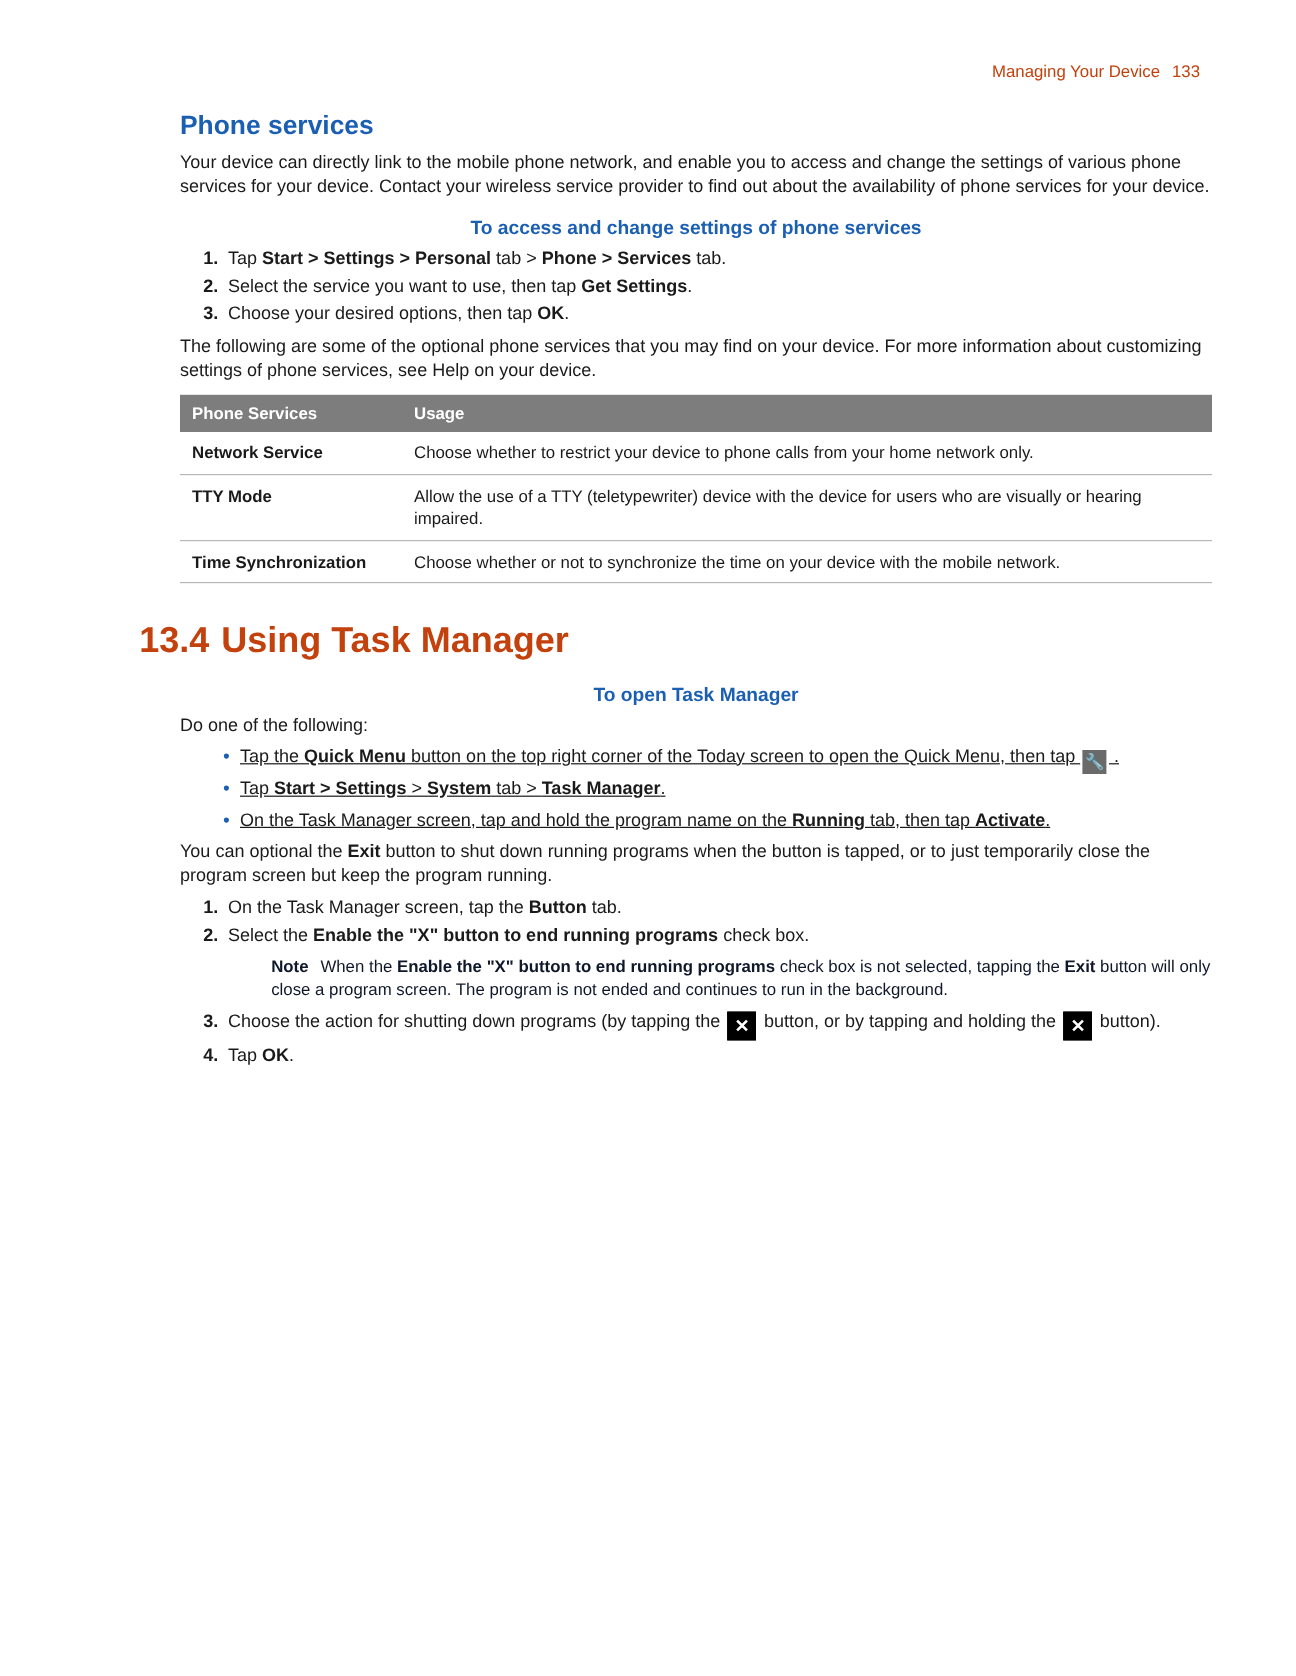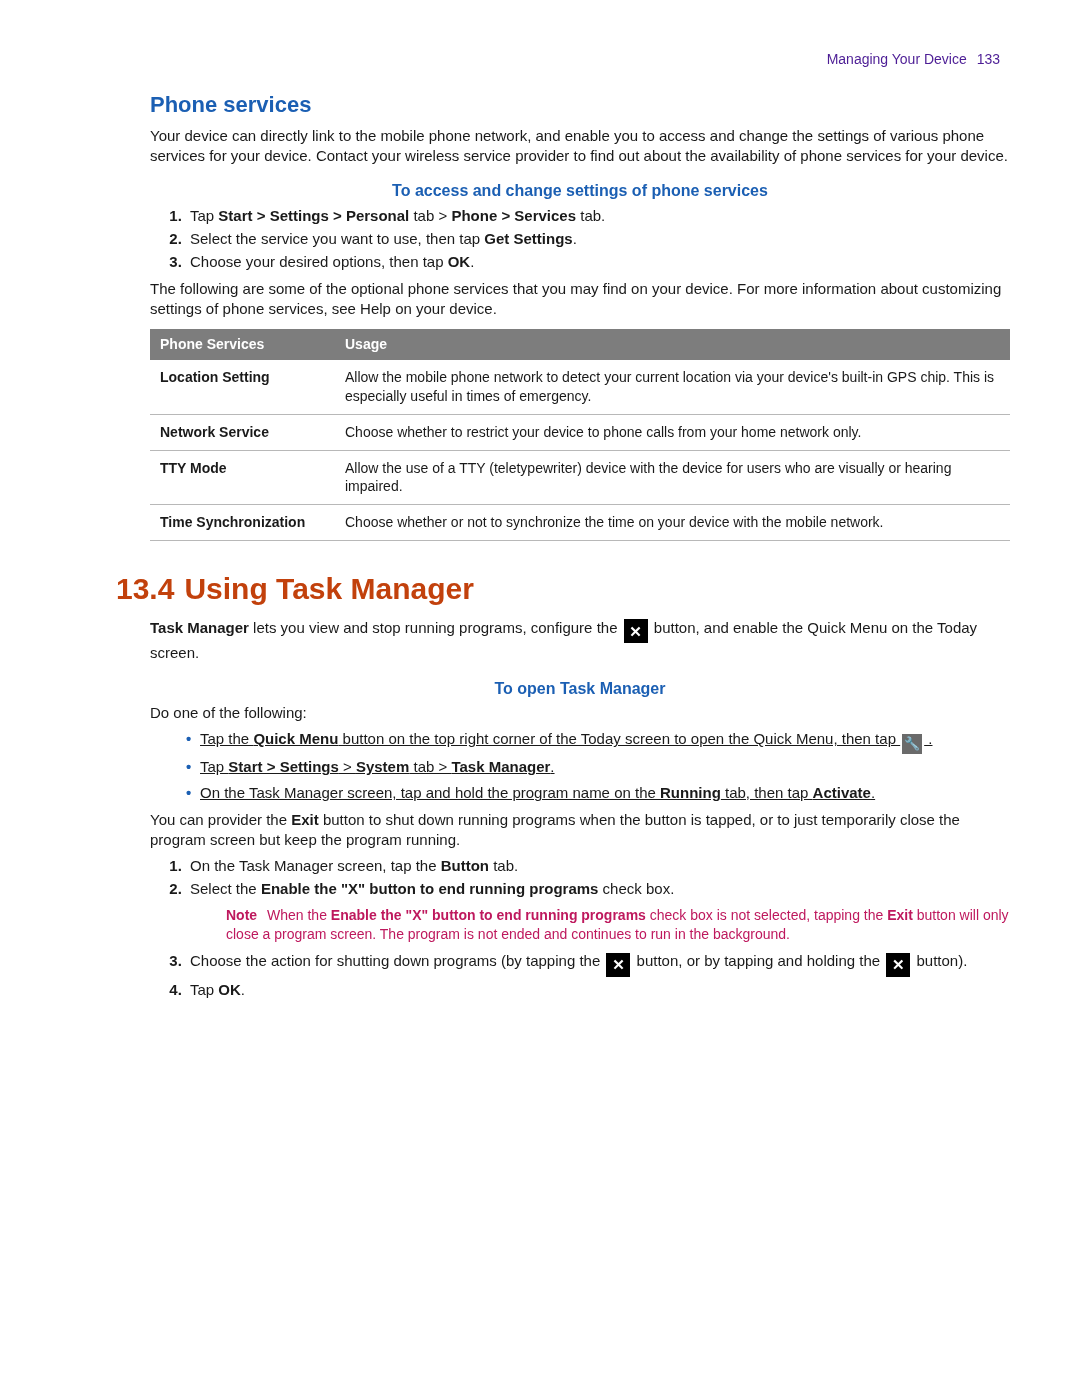--- a/index.html
+++ b/index.html
@@ -15,21 +15,21 @@
     min-height: 1397px;
     box-sizing: border-box;
     padding: 50px 70px 60px 70px;
     position: relative;
   }
   .running-head {
     position: absolute;
     top: 50px;
     right: 80px;
     font-size: 14px;
-    color: #4c1d95;
+    color: #c2410c;
   }
   .running-head .sec { margin-right: 6px; }
   .content { margin-top: 40px; margin-left: 80px; }
   h2.section-sub {
     color: #1b5fb3;
     font-size: 22px;
     font-weight: 700;
     margin: 0 0 6px 0;
   }
   p { margin: 4px 0 6px 0; }
@@ -93,21 +93,21 @@
     display: inline-flex;
     width: 20px; height: 20px;
     background: #6a6a6a;
     color: #fff;
     align-items: center;
     justify-content: center;
     font-size: 13px;
     vertical-align: -4px;
     margin: 0 2px;
   }
-  .note-block { margin: 6px 0 8px 36px; font-size: 14px; color: #be185d; }
+  .note-block { margin: 6px 0 8px 36px; font-size: 14px; color: #0f172a; }
   .note-block .lbl { font-weight: 700; margin-right: 6px; }
   b { font-weight: 700; }
 </style>
 </head>
 <body>
 
 <div class="page">
 
   <div class="running-head">
     <span class="sec">Managing Your Device</span>
@@ -135,64 +135,57 @@
 
     <table class="services">
       <thead>
         <tr>
           <th>Phone Services</th>
           <th>Usage</th>
         </tr>
       </thead>
       <tbody>
         <tr>
-          <td class="k">Location Setting</td>
-          <td>Allow the mobile phone network to detect your current location via your device's built-in GPS chip. This is especially useful in times of emergency.</td>
-        </tr>
-        <tr>
           <td class="k">Network Service</td>
           <td>Choose whether to restrict your device to phone calls from your home network only.</td>
         </tr>
         <tr>
           <td class="k">TTY Mode</td>
           <td>Allow the use of a TTY (teletypewriter) device with the device for users who are visually or hearing impaired.</td>
         </tr>
         <tr>
           <td class="k">Time Synchronization</td>
           <td>Choose whether or not to synchronize the time on your device with the mobile network.</td>
         </tr>
       </tbody>
     </table>
 
     <h1 class="chapter">
       <span class="num">13.4</span><span>Using Task Manager</span>
     </h1>
-    <p>
-      <b>Task Manager</b><span> lets you view and stop running programs, configure the </span><span class="x-icon">✕</span><span> button, and enable the Quick Menu on the Today screen.</span>
-    </p>
 
     <h3 class="howto">To open Task Manager</h3>
     <p>Do one of the following:</p>
     <ul class="bullets">
       <li>
         <span>Tap the </span><b>Quick Menu</b><span> button on the top right corner of the Today screen to open the Quick Menu, then tap </span><span class="tool-icon">🔧</span><span> .</span>
       </li>
       <li>
         <span>Tap </span><b>Start &gt; Settings</b><span> &gt; </span><b>System</b><span> tab &gt; </span><b>Task Manager</b><span>.</span>
       </li>
     </ul>
 
     <ul class="bullets">
       <li>
         <span>On the Task Manager screen, tap and hold the program name on the </span><b>Running</b><span> tab, then tap </span><b>Activate</b><span>.</span>
       </li>
     </ul>
 
     <p>
-      <span>You can provider the </span><b>Exit</b><span> button to shut down running programs when the button is tapped, or to just temporarily close the program screen but keep the program running.</span>
+      <span>You can optional the </span><b>Exit</b><span> button to shut down running programs when the button is tapped, or to just temporarily close the program screen but keep the program running.</span>
     </p>
     <ol class="steps">
       <li>
         <span>On the Task Manager screen, tap the </span><b>Button</b><span> tab.</span>
       </li>
       <li>
         <span>Select the </span><b>Enable the "X" button to end running programs</b><span> check box.</span>
         <div class="note-block">
           <span class="lbl">Note</span>
           <span>When the </span><b>Enable the "X" button to end running programs</b><span> check box is not selected, tapping the  </span><b>Exit</b>

